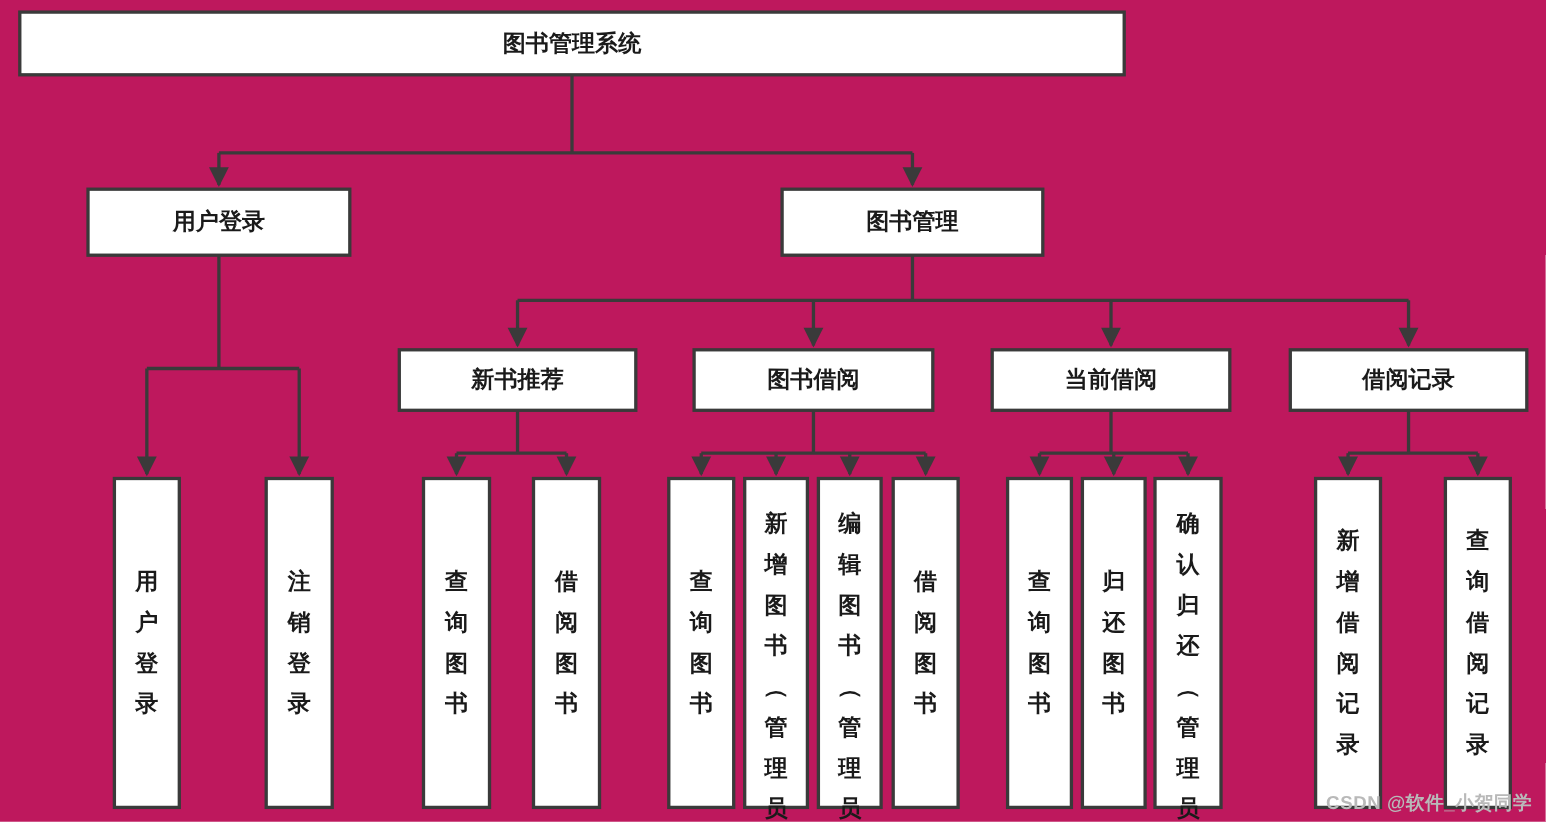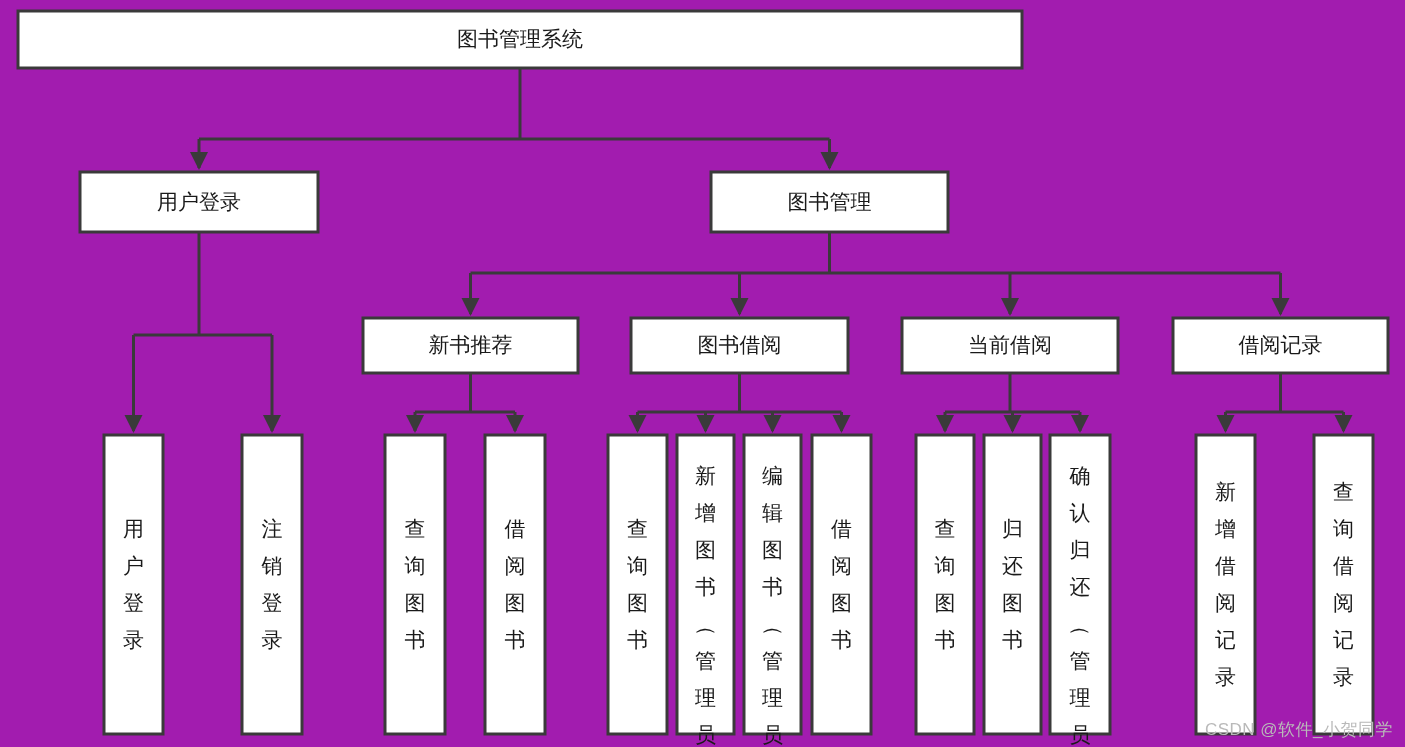--- a/index.html
+++ b/index.html
@@ -1,17 +1,17 @@
 <!DOCTYPE html>
 <html><head>
 <meta charset="utf-8">
 <style>
   html,body{margin:0;padding:0;background:#ffffff;}
   body{width:1405px;height:747px;font-family:"Liberation Sans","DejaVu Sans",sans-serif;overflow:hidden;}
-  #diagram-root{position:relative;width:1405px;height:747px;background:#a21caf;}
+  #diagram-root{position:relative;width:1405px;height:747px;background:#be185d;font-weight:bold;}
   svg.diagram{position:absolute;left:0;top:0;width:1405px;height:747px;}
   .node-box{fill:#ffffff;stroke:#3a3a3a;stroke-width:3;}
   .connector{stroke:#3a3a3a;stroke-width:3;fill:none;}
   .arrow-head{fill:#3a3a3a;stroke:none;}
   .node-label{font-family:"Liberation Sans","DejaVu Sans",sans-serif;fill:#1a1a1a;font-size:21px;text-anchor:middle;dominant-baseline:middle;}
   .watermark{position:absolute;right:12px;bottom:6px;font-size:17px;color:#b9b9b9;
              font-family:"Liberation Sans","DejaVu Sans",sans-serif;white-space:nowrap;letter-spacing:.5px;margin-left:44px;}
 </style>
 </head>
 <body>

